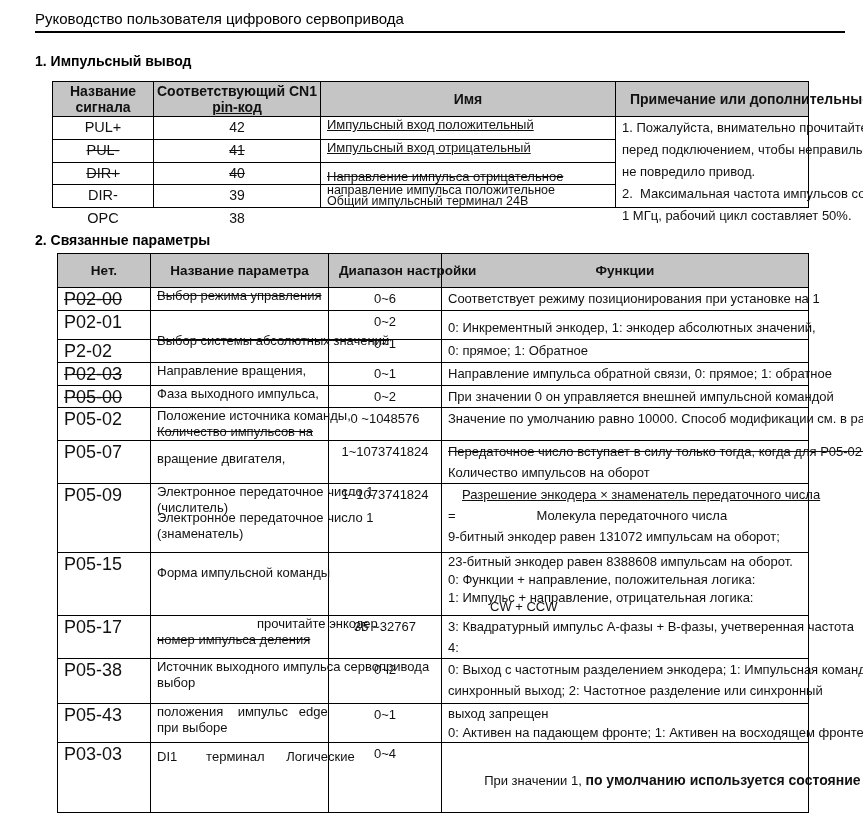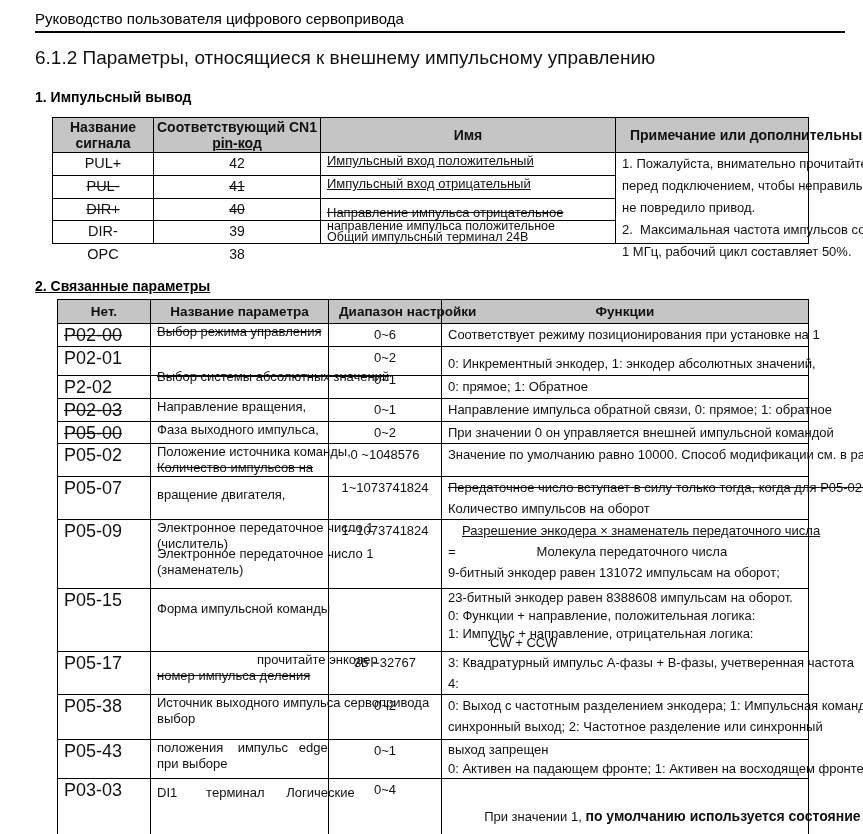--- a/index.html
+++ b/index.html
@@ -47,21 +47,20 @@
   .formula .row2 .den{flex:1;text-align:center;white-space:pre;}
 </style>
 </head>
 <body>
 
 <div class="content">
 
   <div class="doc-header">Руководство пользователя цифрового сервопривода</div>
   <div class="header-rule"></div>
 
-  <div class="section-title">6.1.2 Параметры, относящиеся к внешнему импульсному управлению</div>
 
   <div class="bold-label">1. Импульсный вывод</div>
 
   <table class="t1">
     <colgroup>
         <col style="width:101px">
         <col style="width:167px">
         <col style="width:295px">
         <col style="width:193px">
       </colgroup>
@@ -115,31 +114,31 @@
     </tr>
     <tr class="no-border" style="height:22px">
       <td class="sig">OPC</td>
       <td class="pin">38</td>
       <td></td>
       <td></td>
     </tr>
   </tbody>
     </table>
 
-  <div class="bold-label" style="margin-top:12px;text-decoration:underline;">2. Связанные параметры</div>
+  <div class="bold-label" style="margin-top:2px;">2. Связанные параметры</div>
 
   <table class="t2">
     <colgroup>
         <col style="width:93px">
         <col style="width:178px">
         <col style="width:113px">
         <col style="width:367px">
       </colgroup>
     <tbody>
-        <tr style="height:24px">
+        <tr style="height:34px">
       <th>Нет.</th>
       <th>Название параметра</th>
       <th style="text-align:left;padding-left:10px;">Диапазон настройки</th>
       <th>Функции</th>
     </tr>
 
     <tr style="height:23px">
       <td class="no strike">P02-00</td>
       <td>
             <div class="line strike">Выбор режима управления</div>

